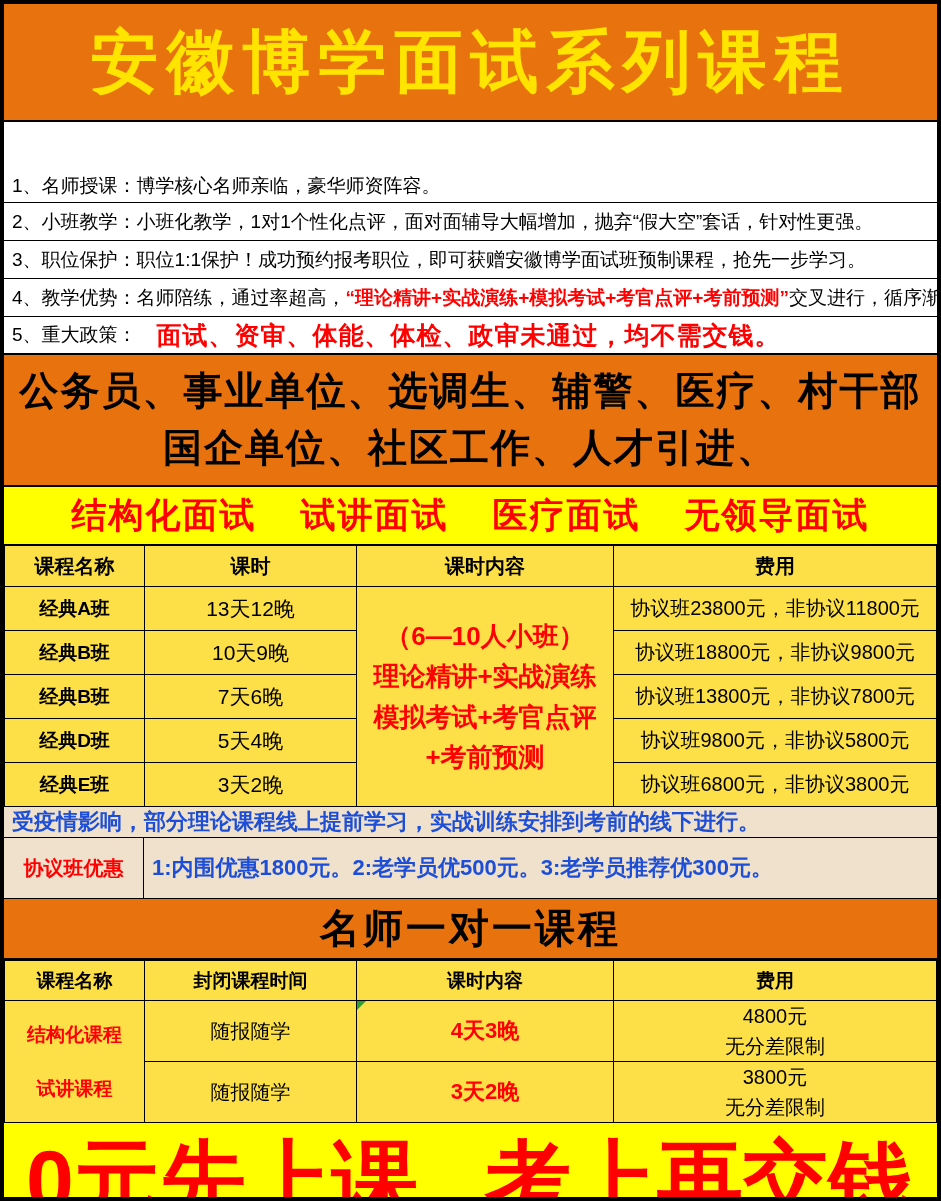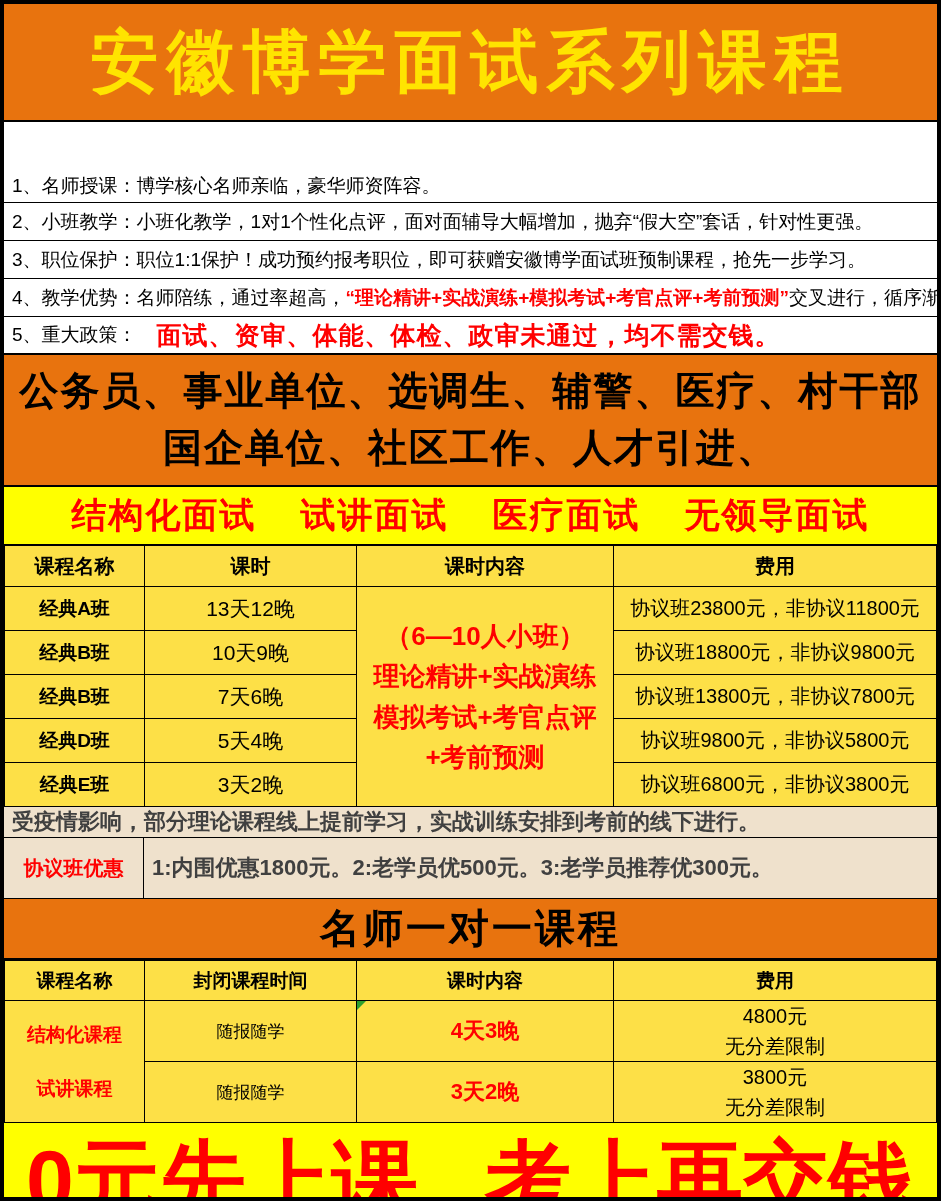--- a/index.html
+++ b/index.html
@@ -75,36 +75,36 @@
   .note-row:last-of-type { border-bottom: 2px solid #000; }
   .note-label {
     width: 140px; min-height: 57px;
     display: flex; align-items: center; justify-content: center;
     border-right: 1px solid #000;
     color: #FF0000; font-weight: bold; font-size: 20px;
   }
   .note-text {
     flex: 1; display: flex; align-items: center;
     padding-left: 8px;
-    color: #404040; font-weight: bold; font-size: 22px; white-space: nowrap;
+    color: #1d4ed8; font-weight: bold; font-size: 22px; white-space: nowrap;
   }
   .note-row.tall .note-label, .note-row.tall .note-text { min-height: 60px; }
   
   .banner-2 {
     height: 61px;
     background: #E8730E;
     display: flex; align-items: center; justify-content: center;
     color: #000; font-size: 40px; font-weight: bold; letter-spacing: 3px;
     border-bottom: 2px solid #000;
   }
   .oneonone-table th { height: 40px; font-size: 19px; font-weight: bold; }
   .oneonone-table td { height: 55px; }
   .cell-course-names { color: #FF0000; font-weight: bold; font-size: 19px; }
   .cell-course-names div { padding: 14px 12px; }
-  .cell-schedule { font-size: 17px; margin-left: 8px; }
+  .cell-schedule { font-size: 20px; margin-left: 8px; }
   .cell-dur2 { color: #FF0000; font-weight: bold; font-size: 22px; position: relative; }
   .cell-fee2 { font-size: 20px; line-height: 1.5; }
   .corner-marker {
     position: absolute; top: 0; left: 0;
     width: 0; height: 0;
     border-top: 9px solid #2E9E2E;
     border-right: 9px solid transparent;
   }
   
   .footer {

